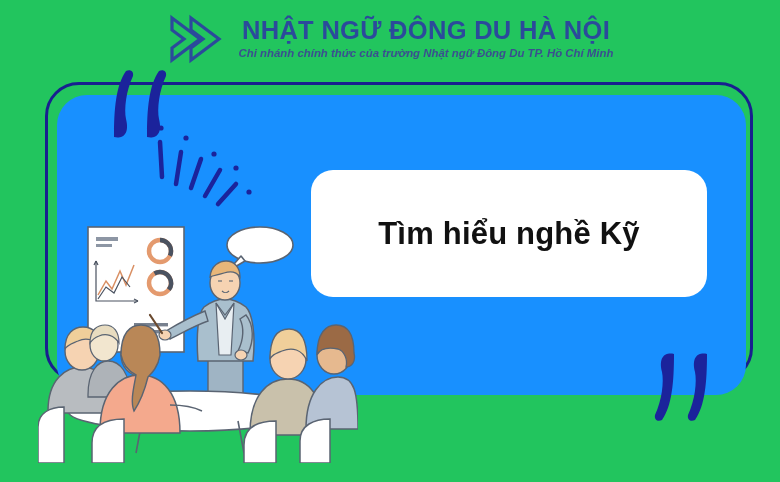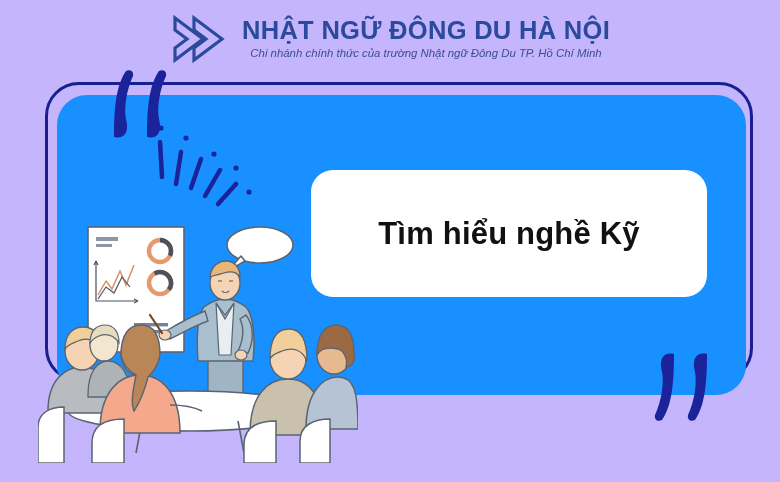--- a/index.html
+++ b/index.html
@@ -10,21 +10,21 @@
     width: 780px;
     height: 482px;
     background: #ffffff;
     font-family: "Liberation Sans", sans-serif;
     overflow: hidden;
   }
   #root {
     position: relative;
     width: 780px;
     height: 482px;
-    background: #c4b5fd;
+    background: #22c55e;
   }
 
   
   .header {
     position: absolute;
     left: 0;
     top: 8px;
     width: 780px;
     height: 62px;
     display: flex;
@@ -48,21 +48,21 @@
     font-size: 25.5px;
     font-weight: bold;
     color: #2b4a9b;
     letter-spacing: 0.3px;
     line-height: 1.05;
     white-space: nowrap;
   }
   .logo-sub {
     font-size: 11.4px;
     font-style: italic;
-    font-weight: normal;
+    font-weight: bold;
     color: #3a4f8f;
     line-height: 1.2;
     margin-top: 3px;
     white-space: nowrap;
   }
 
   
   .navy-frame {
     position: absolute;
     left: 45px;

